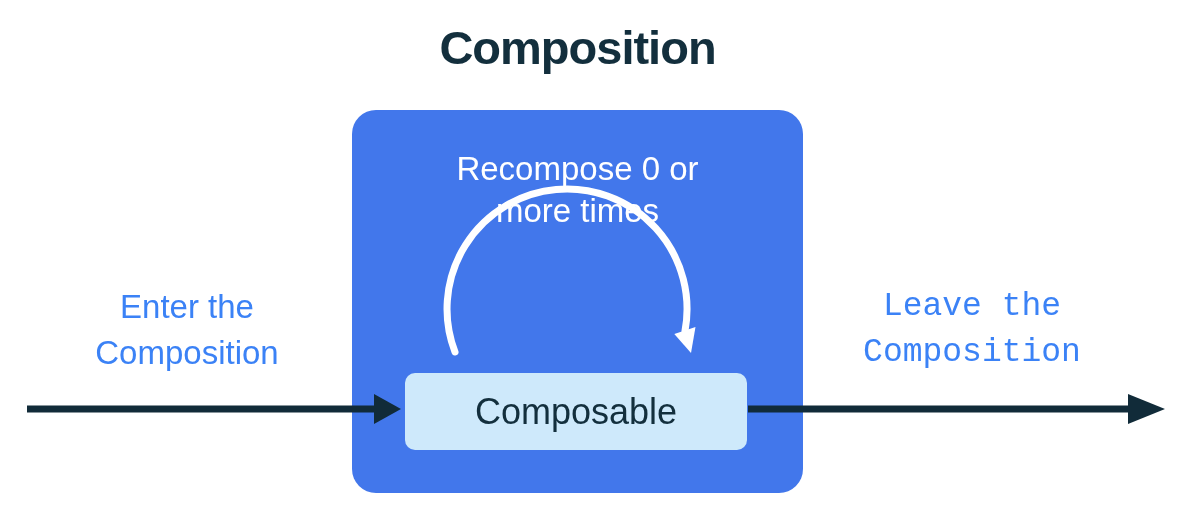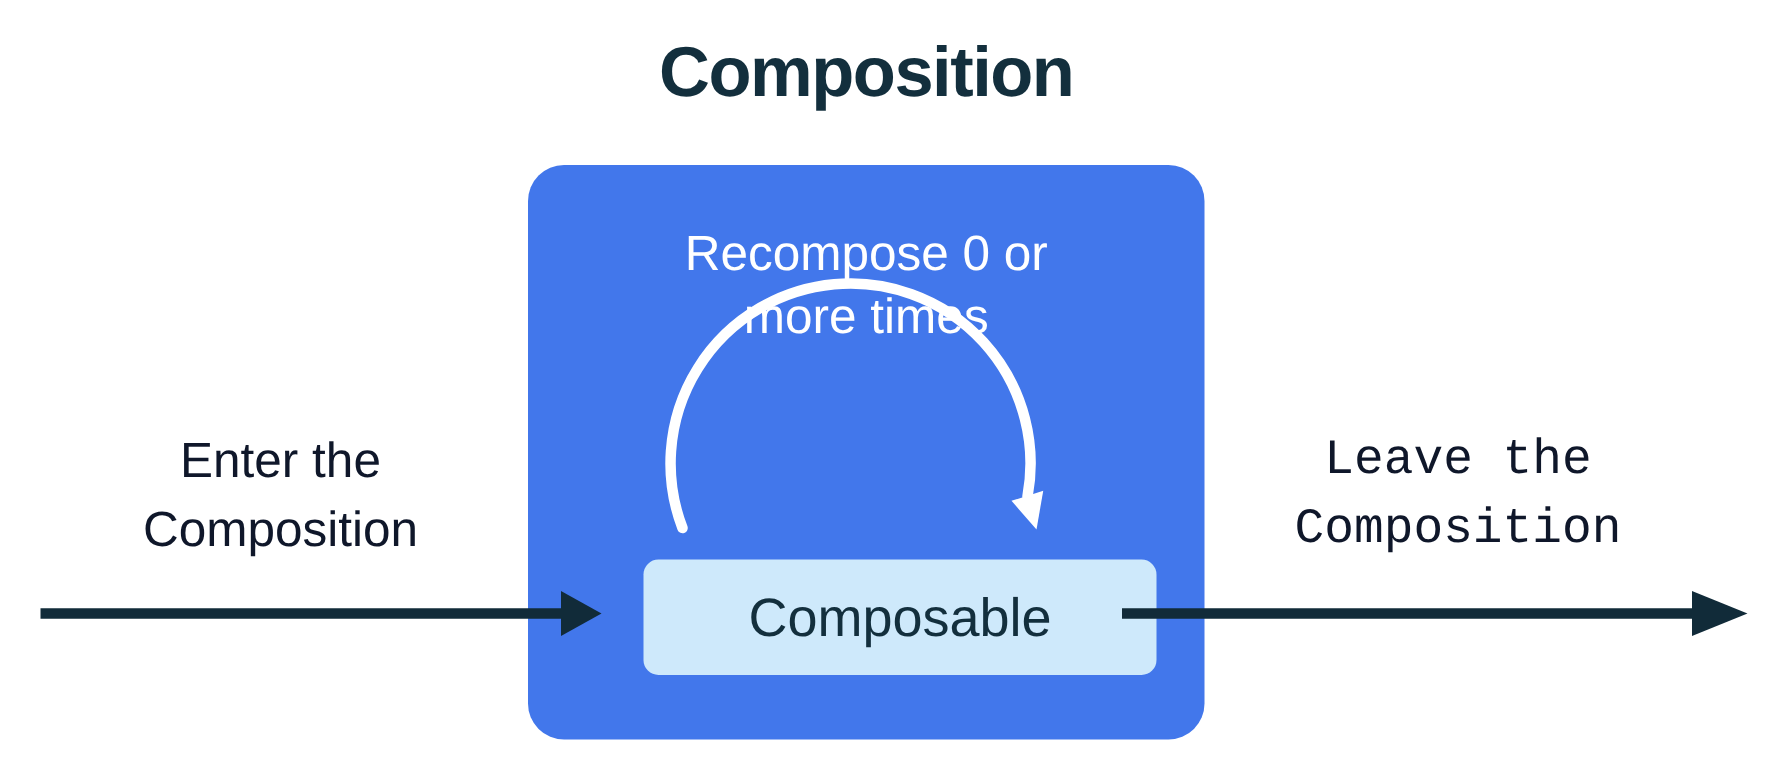--- a/index.html
+++ b/index.html
@@ -52,33 +52,32 @@
     position: absolute;
     left: 405px;
     top: 373px;
     width: 342px;
     height: 77px;
     background: #cee9fb;
     border-radius: 10px;
     display: flex;
     align-items: center;
     justify-content: center;
-    margin-left: 24px;
   }
   .composable-box span {
     color: #132f3d;
     font-size: 36px;
     font-weight: 400;
   }
   .side-label {
     position: absolute;
     top: 284px;
     width: 320px;
     text-align: center;
-    color: #0f172a;
+    color: #3b82f6;
     font-size: 33px;
     line-height: 46px;
     font-weight: 400;
   }
   .side-label span { display: block; }
   .side-label.enter { left: 27px; }
   .side-label.leave { left: 812px; font-family: Liberation Mono, monospace; }
   .overlay {
     position: absolute;
     left: 0;

